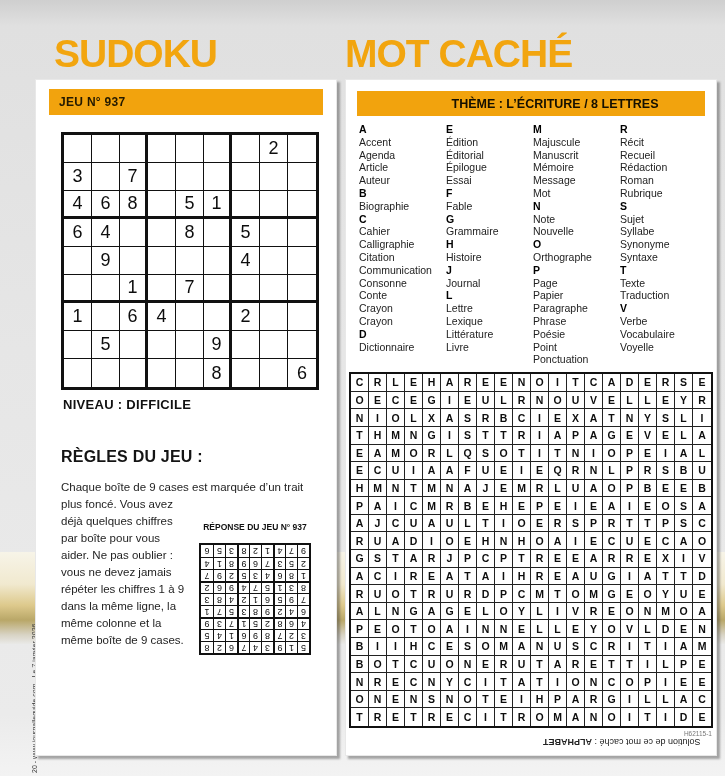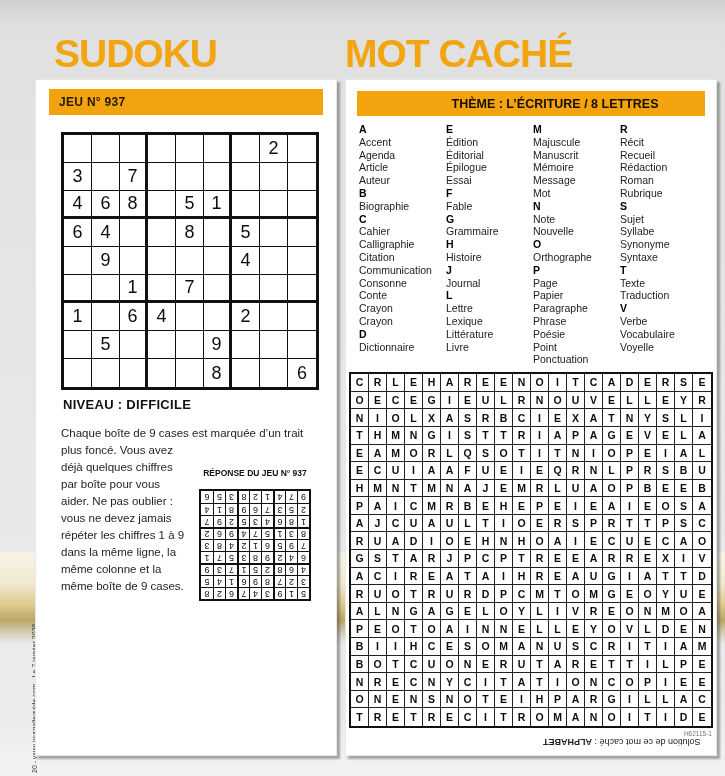--- a/index.html
+++ b/index.html
@@ -146,20 +146,21 @@
         <div class="cell lastrow"></div>
         <div class="cell lastrow"></div>
         <div class="cell lastrow br">8</div>
         <div class="cell lastrow"></div>
         <div class="cell lastrow"></div>
         <div class="cell lastcol lastrow">6</div>
       </div>
 
     <div class="niveau">NIVEAU : DIFFICILE</div>
 
+    <div class="regles-title">RÈGLES DU JEU :</div>
 
 
     <div class="rules-p">
       <span>Chaque boîte de 9 cases est marquée d’un trait </span><span class="answer-float"><span class="answer-label">RÉPONSE DU JEU N° 937</span><span class="mini-wrap"><span class="grid sudoku-mini">
               <div class="cell">5</div>
               <div class="cell">1</div>
               <div class="cell br">9</div>
               <div class="cell">3</div>
               <div class="cell">4</div>
               <div class="cell br">7</div>

